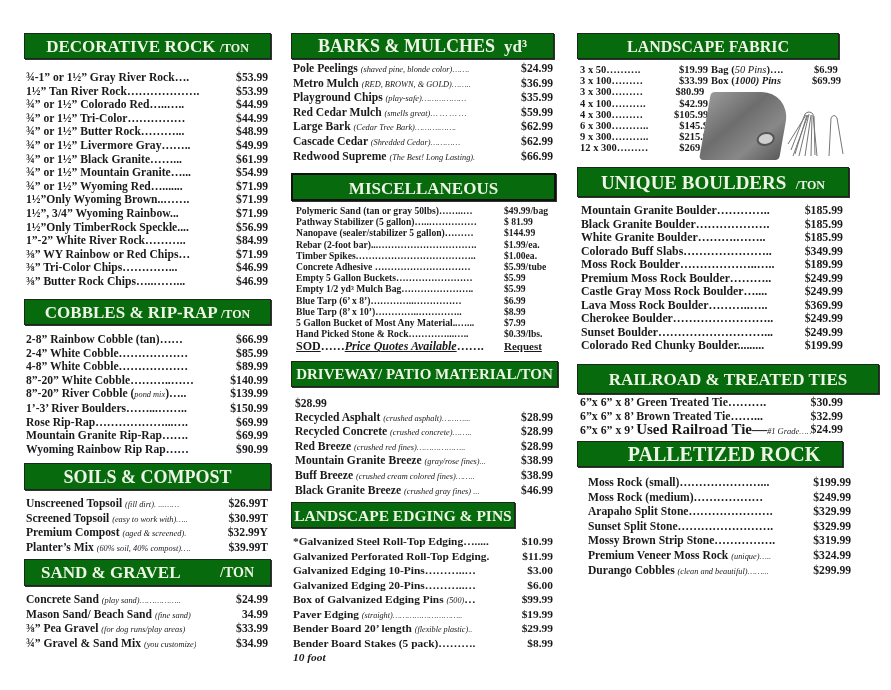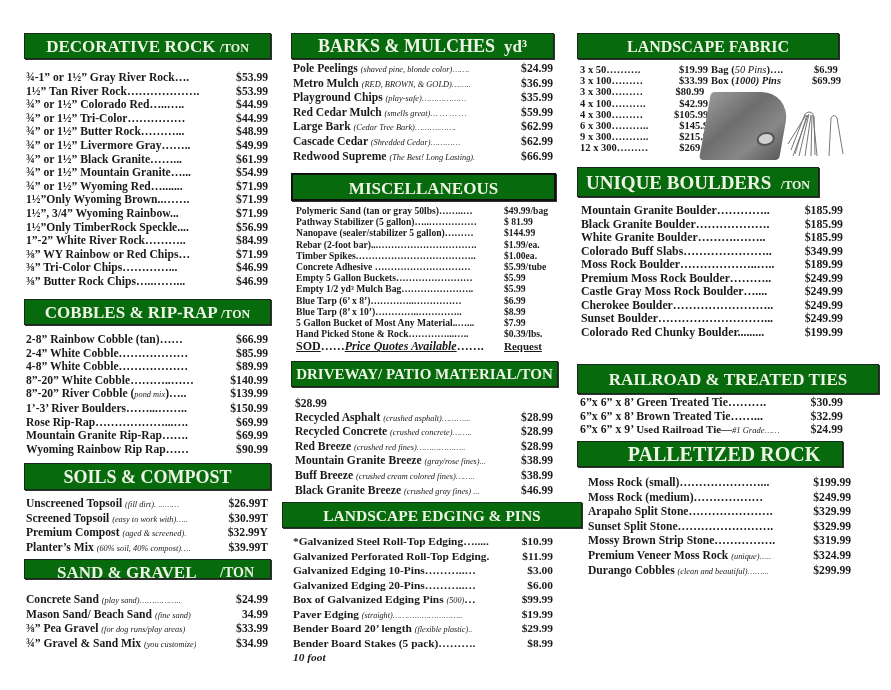--- a/index.html
+++ b/index.html
@@ -170,21 +170,21 @@
   <div class="row">
       <span class="name"><span>Premium Compost </span><span class="note">(aged &amp; screened).</span></span>
       <span class="price">$32.99Y</span>
     </div>
   <div class="row">
       <span class="name"><span>Planter’s Mix </span><span class="note">(60% soil, 40% compost)….</span></span>
       <span class="price">$39.99T</span>
     </div>
 </div>
 
-<div class="hdr" style="left:24px;top:559px;width:247px;height:20px;font-size:17px;line-height:26px;text-align:left;padding-left:32px;">
+<div class="hdr" style="left:24px;top:559px;width:247px;height:27px;font-size:17px;line-height:26px;text-align:left;padding-left:16px;">
   <span>SAND &amp; GRAVEL</span>
   <span class="unit" style="position:absolute;right:16px;font-size:14px;">/TON</span>
 </div>
 <div class="list" style="left:26px;top:593px;width:242px;font-size:11.6px;line-height:13.6px;">
   <div class="row">
       <span class="name"><span>Concrete Sand </span><span class="note">(play sand)……………..</span></span>
       <span class="price">$24.99</span>
     </div>
   <div class="row">
       <span class="name"><span>Mason Sand/ Beach Sand </span><span class="note">(fine sand)</span></span>
@@ -319,21 +319,21 @@
   <div class="row">
       <span class="name"><span>Buff Breeze </span><span class="note">(crushed cream colored fines)……..</span></span>
       <span class="price">$38.99</span>
     </div>
   <div class="row">
       <span class="name"><span>Black Granite Breeze </span><span class="note">(crushed gray fines) ...</span></span>
       <span class="price">$46.99</span>
     </div>
 </div>
 
-<div class="hdr" style="left:282px;top:502px;width:300px;height:26px;font-size:15.5px;line-height:25px;">
+<div class="hdr" style="left:291px;top:502px;width:224px;height:26px;font-size:15.5px;line-height:25px;">
   <span>LANDSCAPE EDGING &amp; PINS</span>
 </div>
 <div class="list" style="left:293px;top:535px;width:260px;font-size:11.4px;line-height:13.5px;">
   <div class="row">
       <span class="name"><span>*Galvanized Steel Roll-Top Edging….....</span><span class="note"></span></span>
       <span class="price">$10.99</span>
     </div>
   <div class="row">
       <span class="name"><span>Galvanized Perforated Roll-Top Edging.</span><span class="note"></span></span>
       <span class="price">$11.99</span>
@@ -424,21 +424,21 @@
       <path d="M26 5 L20 46"></path>
       <path d="M27 5 L26 46"></path>
       <path d="M29 6 L30 45"></path>
     <path d="M21 5 L3 34"></path>
       <path d="M23 5 L8 46"></path>
     <path d="M46 8 Q49 3 52 8 L58 44"></path>
       <path d="M46 8 L44 46"></path>
   </g>
 </svg>
 
-<div class="hdr" style="left:577px;top:167px;width:242px;height:30px;font-size:19px;line-height:29px;">
+<div class="hdr" style="left:577px;top:167px;width:272px;height:30px;font-size:19px;line-height:29px;">
   <span>UNIQUE BOULDERS</span>
   &nbsp;<span class="unit">/TON</span>
 </div>
 <div class="list" style="left:581px;top:204px;width:262px;font-size:11.8px;line-height:13.5px;">
   <div class="row">
       <span class="name">Mountain Granite Boulder…………..</span>
       <span class="price">$185.99</span>
     </div>
   <div class="row">
       <span class="name">Black Granite Boulder……………….</span>
@@ -458,20 +458,24 @@
     </div>
   <div class="row">
       <span class="name">Premium Moss Rock Boulder………..</span>
       <span class="price">$249.99</span>
     </div>
   <div class="row">
       <span class="name">Castle Gray Moss Rock Boulder…....</span>
       <span class="price">$249.99</span>
     </div>
   <div class="row">
+      <span class="name">Lava Moss Rock Boulder………..…..</span>
+      <span class="price">$369.99</span>
+    </div>
+  <div class="row">
       <span class="name">Cherokee Boulder……………………..</span>
       <span class="price">$249.99</span>
     </div>
   <div class="row">
       <span class="name">Sunset Boulder………………………...</span>
       <span class="price">$249.99</span>
     </div>
   <div class="row">
       <span class="name">Colorado Red Chunky Boulder.........</span>
       <span class="price">$199.99</span>
@@ -484,21 +488,21 @@
 <div class="list" style="left:580px;top:396px;width:263px;font-size:11.8px;line-height:13.6px;">
   <div class="row">
       <span class="name">6”x 6” x 8’ Green Treated Tie……….</span>
       <span class="price">$30.99</span>
     </div>
   <div class="row">
       <span class="name">6”x 6” x 8’ Brown Treated  Tie……...</span>
       <span class="price">$32.99</span>
     </div>
   <div class="row">
-      <span class="name"><span>6”x 6” x 9’ </span><span style="font-size:11px">Used Railroad Tie—</span><span class="note">#1 Grade……</span></span>
+      <span class="name"><span>6”x 6” x 9’ </span><span style="font-size:15px">Used Railroad Tie—</span><span class="note">#1 Grade……</span></span>
       <span class="price">$24.99</span>
     </div>
 </div>
 
 <div class="hdr" style="left:577px;top:441px;width:266px;height:26px;font-size:20px;line-height:25px;padding-left:28px;">
   <span>PALLETIZED ROCK</span>
 </div>
 <div class="list" style="left:580px;top:476px;width:263px;font-size:11.6px;line-height:13.6px;margin-left:8px;">
   <div class="row">
       <span class="name"><span>Moss Rock (small)…………………...</span><span class="note"></span></span>

